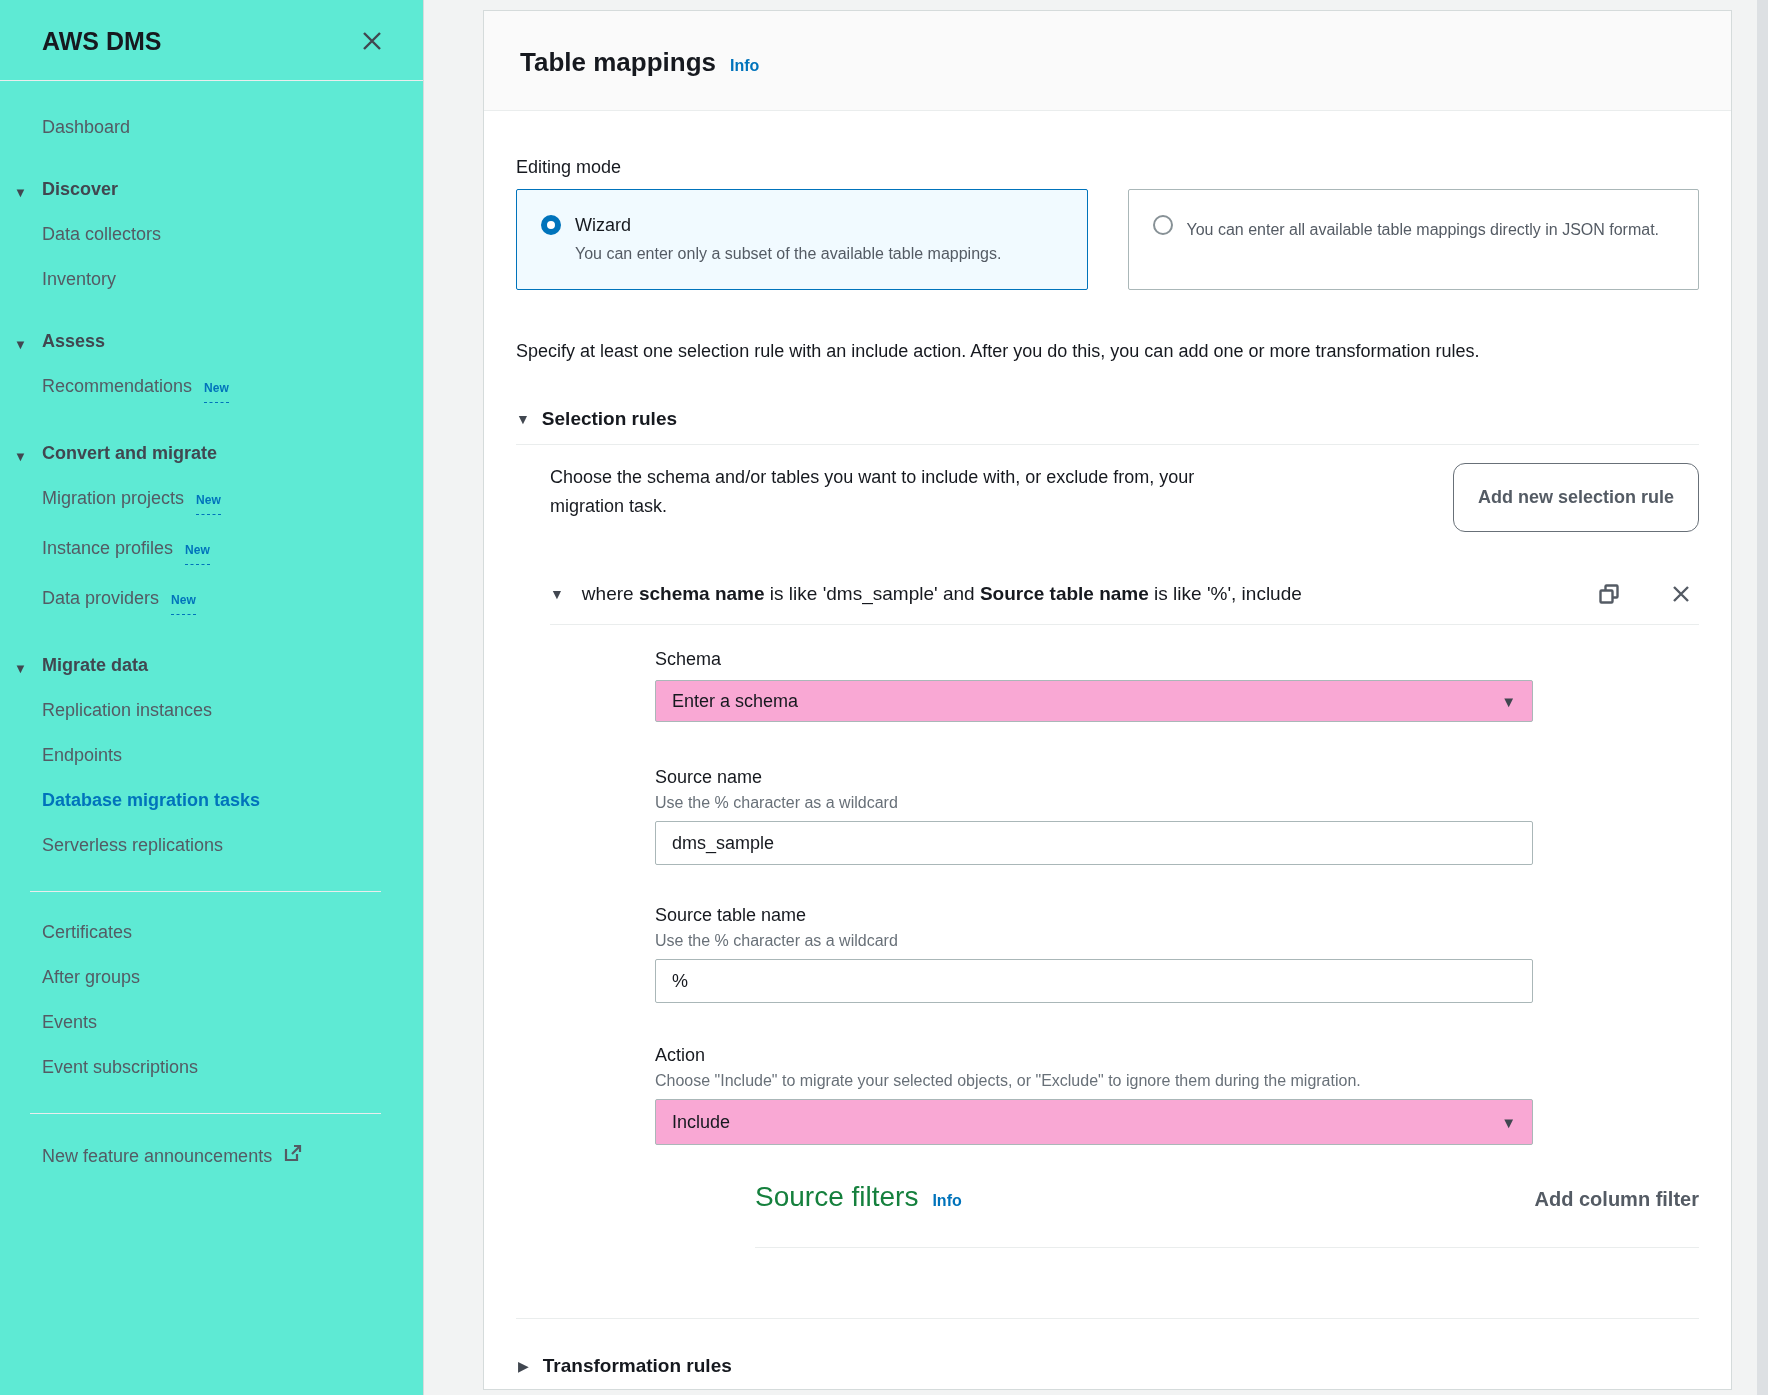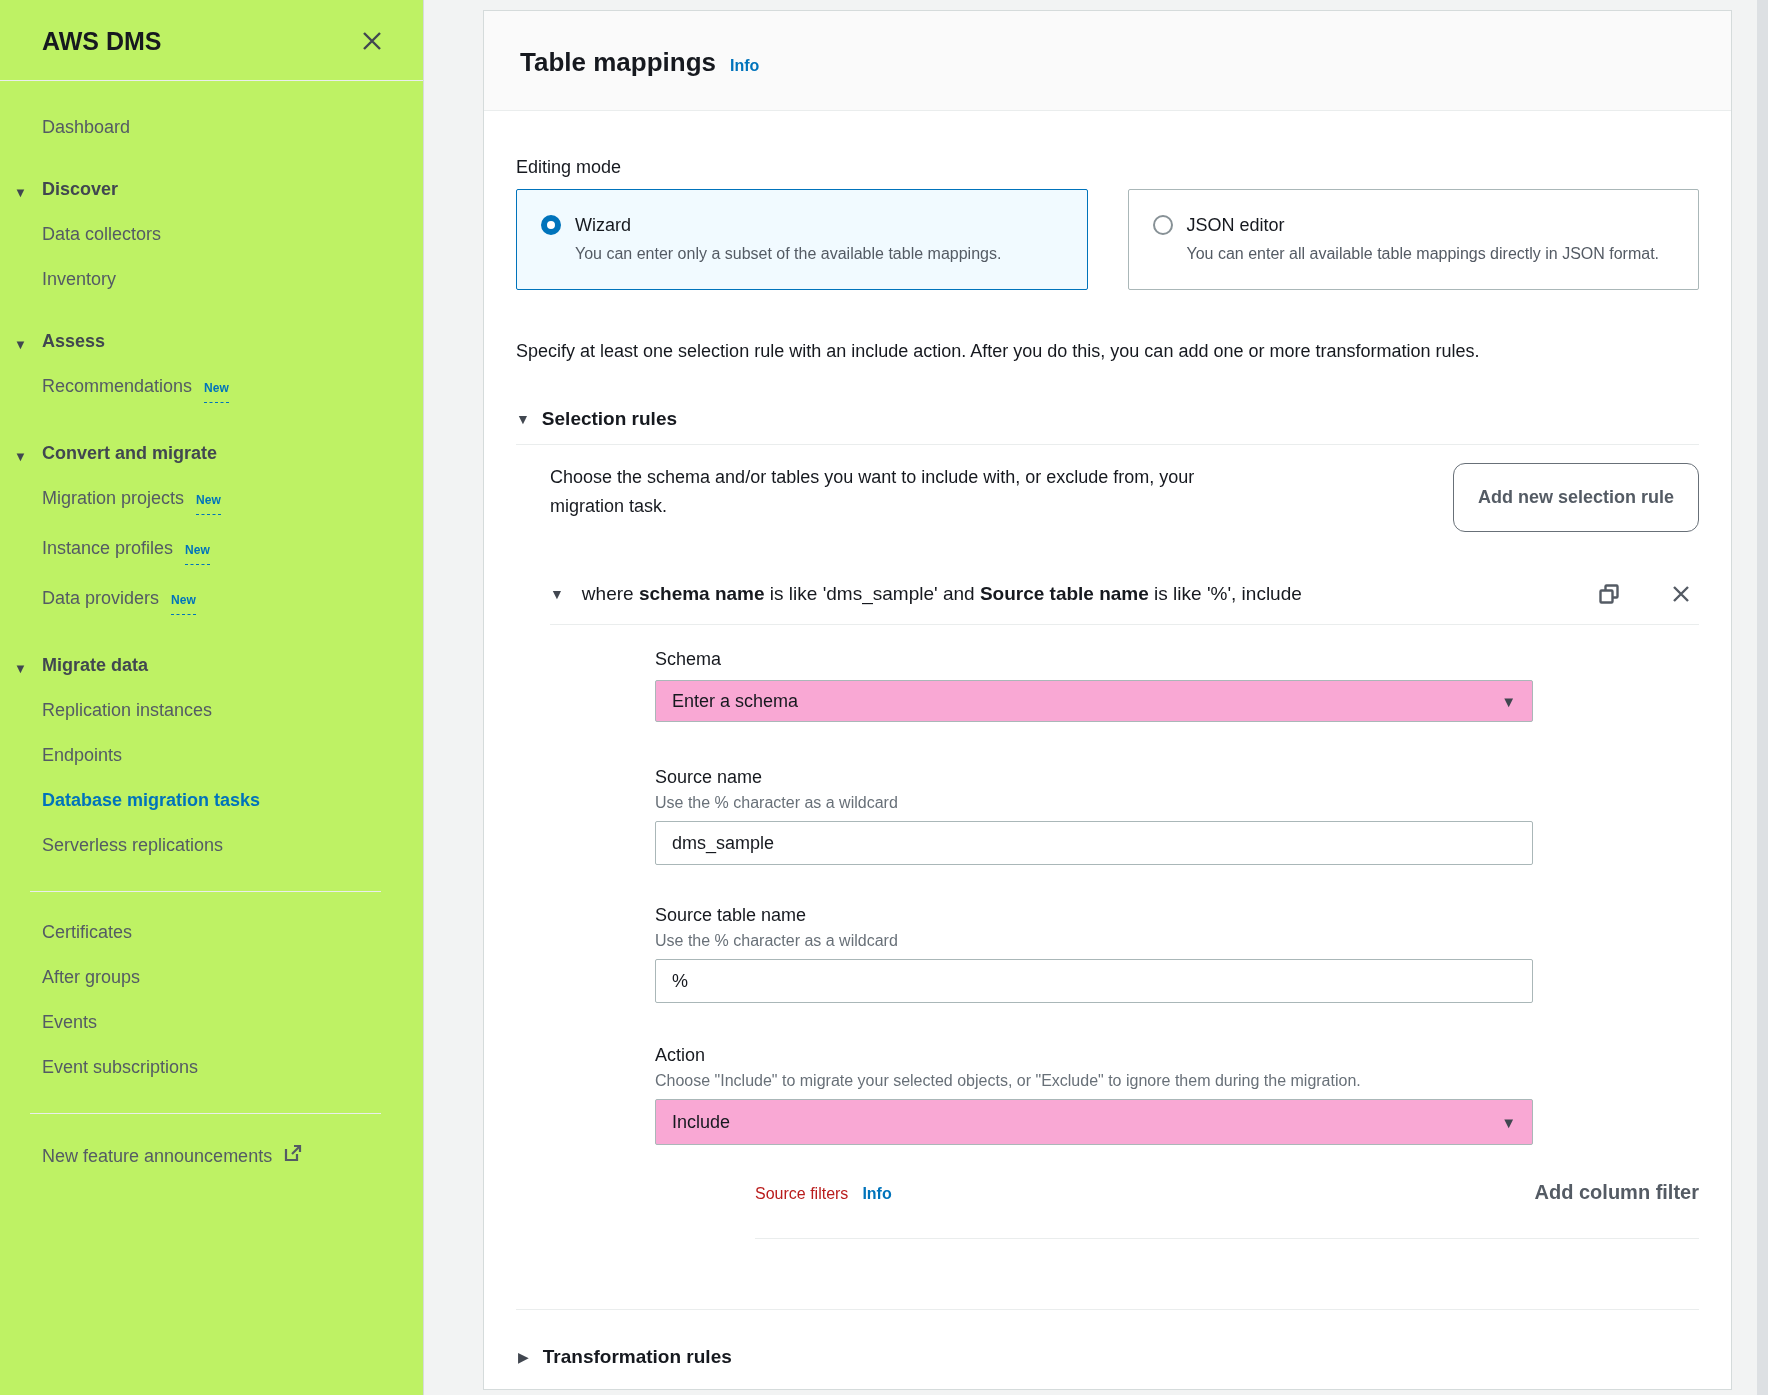--- a/index.html
+++ b/index.html
@@ -7,21 +7,21 @@
   body {
     font-family: "Liberation Sans", "DejaVu Sans", sans-serif;
     color: #16191f;
     background: #ffffff;
   }
   .app { position: relative; width: 1768px; height: 1395px; display: flex; }
 
   
   .sidebar {
     width: 424px; min-width: 424px; height: 100%;
-    background: #bef264; border-right: 1px solid #d5dbdb;
+    background: #5eead4; border-right: 1px solid #d5dbdb;
   }
   .sidebar-header {
     display: flex; align-items: center; justify-content: space-between;
     padding: 26px 36px 24px 42px;
     border-bottom: 1px solid #eaeded;
   }
   .sidebar-title { font-size: 25px; font-weight: 700; color: #16191f; }
   .close-btn { background: none; border: none; cursor: pointer; padding: 2px; line-height: 0; }
   .nav { padding: 34px 30px 0 42px; }
   .nav-item {
@@ -120,21 +120,21 @@
   }
   .select-caret { font-size: 15px; color: #414750; }
   .text-input {
     margin-top: 9px; width: 100%; height: 44px; border: 1px solid #aab7b8; border-radius: 2px;
     font-family: inherit; font-size: 18px; color: #16191f; padding: 0 16px; background: #fff;
   }
 
   .filters-block { margin-left: 205px; margin-top: 36px; }
   .filters-row { display: flex; justify-content: space-between; align-items: baseline; }
   .filters-title-wrap { display: flex; align-items: baseline; }
-  .filters-title { font-size: 16px; color: #b91c1c; }
+  .filters-title { font-size: 28px; color: #15803d; }
   .add-col-filter { font-size: 20px; font-weight: 700; color: #545b64; cursor: pointer; background: none; border: none; font-family: inherit; }
   .filters-divider { border: none; border-top: 1px solid #eaeded; margin-top: 34px; }
 
   .transform-divider { border: none; border-top: 1px solid #eaeded; margin-top: 70px; }
   .transform-row { display: flex; align-items: center; gap: 14px; margin: 36px 0 0 2px; cursor: pointer; }
   .transform-row .tri-right { font-size: 14px; color: #414750; }
 </style>
 </head>
 <body>
 
@@ -258,21 +258,20 @@
           <div class="tile selected">
             <span class="radio-outer"></span>
             <div>
               <div class="tile-title">Wizard</div>
               <div class="tile-desc">You can enter only a subset of the available table mappings.</div>
             </div>
           </div>
           <div class="tile">
             <span class="radio-outer"></span>
             <div>
-              <div class="tile-title">JSON editor</div>
               <div class="tile-desc">You can enter all available table mappings directly in JSON format.</div>
             </div>
           </div>
         </div>
 
         <p class="instruction">Specify at least one selection rule with an include action. After you do this, you can add one or more transformation rules.</p>
 
         <div class="exp-header">
           <span class="tri">▼</span>
           <span class="exp-title">Selection rules</span>

